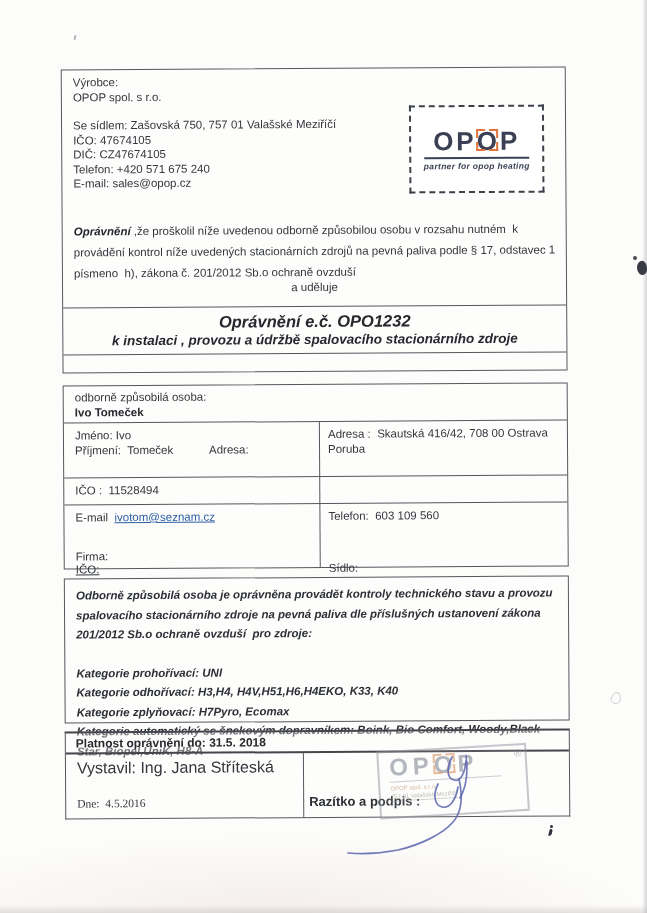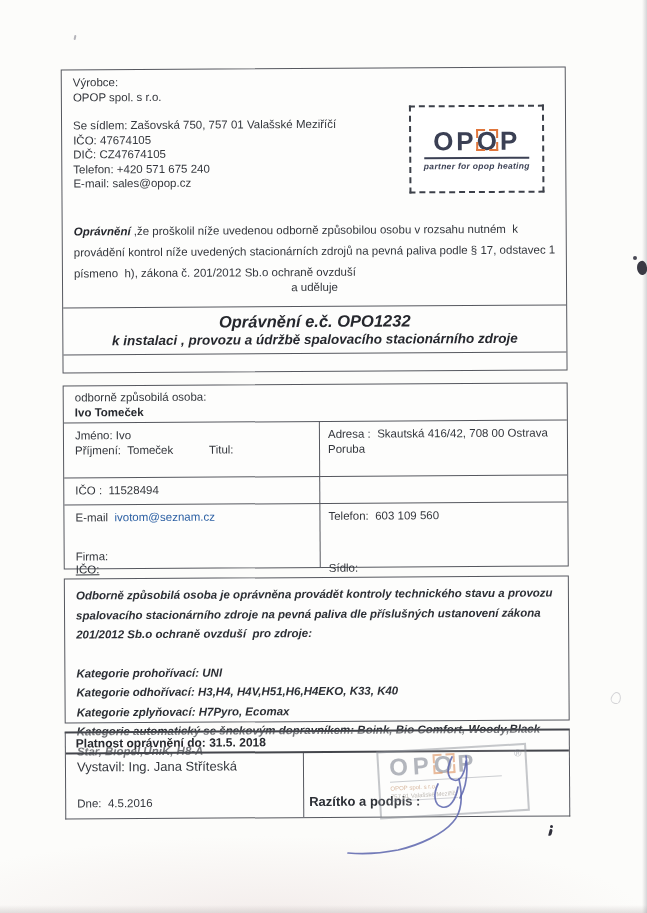--- a/index.html
+++ b/index.html
@@ -69,34 +69,34 @@
   #r1{top:0;height:36px;padding:4px 11px;font-size:11.5px;line-height:14.5px;}
   #r1 .bold{font-weight:bold;color:#26282e;}
   #r2{top:36px;height:55px;border-top:1px solid #56585f;}
   #r3{top:91px;height:27px;border-top:1px solid #56585f;}
   #r4{top:118px;height:64px;border-top:1px solid #56585f;}
   .vdiv2{position:absolute;left:255px;top:36px;bottom:0;border-left:1px solid #56585f;}
   .cellL{position:absolute;left:0;top:0;width:255px;height:100%;box-sizing:border-box;padding:5px 11px;font-size:11.5px;line-height:15px;}
   .cellR{position:absolute;left:256px;top:0;right:0;height:100%;box-sizing:border-box;padding:5px 8px;font-size:11.5px;line-height:15px;}
   .titul{position:absolute;left:145px;top:20px;}
   .abs{position:absolute;}
-  a.maillink{color:#2b5fa3;}
+  a.maillink{color:#2b5fa3;text-decoration:underline;}
 
   
   .auth{position:absolute;top:7px;left:11px;width:478px;font-size:11.5px;line-height:19.5px;
     font-weight:bold;font-style:italic;color:#2c2f35;}
   .auth .gap19{height:19px;}
 
   
   #fr1{top:0;height:21px;padding:3px 10px;border-bottom:2px solid #44464c;
     font-size:12px;font-weight:bold;color:#26282e;box-sizing:border-box;}
   #fr2{top:21px;height:62px;}
   .vdiv4{position:absolute;left:237px;top:21px;bottom:0;border-left:1px solid #56585f;}
-  .vystavil{position:absolute;left:11px;top:5px;font-size:13px;}
-  .dne{position:absolute;left:11px;top:43px;font-size:11.5px;}
+  .vystavil{position:absolute;left:11px;top:5px;font-size:16px;}
+  .dne{position:absolute;left:11px;top:43px;font-size:11.5px;font-family:Liberation Serif, serif;}
   .razitko{position:absolute;left:243px;top:41px;font-size:13px;font-weight:bold;color:#2c2f35;}
 
   
   .stamp{position:absolute;left:313px;top:680px;width:146px;height:64px;
     border:2px solid rgba(128,133,143,.45);transform:rotate(-3deg);z-index:3;background:rgba(255,255,255,.1);}
   .stamp-name{display:flex;align-items:baseline;font-weight:bold;font-size:24px;letter-spacing:5px;
     color:rgba(118,124,136,.55);line-height:24px;margin:3px 0 0 10px;}
   .stamp .vf i{border-color:rgba(214,122,60,.5);}
   .stamp-reg{position:absolute;right:3px;top:2px;font-size:10px;color:rgba(128,133,143,.55);}
   .stamp-sub{margin:2px 0 0 10px;border-top:1px solid rgba(128,133,143,.4);width:112px;
@@ -154,21 +154,21 @@
 
   <div class="bx" id="box2" style="height:182px;">
     <div class="r" id="r1">
       <div class="pre">odborně způsobilá osoba:</div>
       <div class="bold pre">Ivo Tomeček</div>
     </div>
     <div class="r" id="r2">
       <div class="cellL">
         <div class="pre">Jméno: Ivo</div>
         <div class="pre">Příjmení:  Tomeček</div>
-        <div class="titul pre">Titul:</div>
+        <div class="titul pre">Adresa:</div>
       </div>
       <div class="cellR">
         <div class="pre">Adresa :  Skautská 416/42, 708 00 Ostrava Poruba</div>
       </div>
     </div>
     <div class="r" id="r3">
       <div class="cellL">
         <div class="pre">IČO :  11528494</div>
       </div>
     </div>

